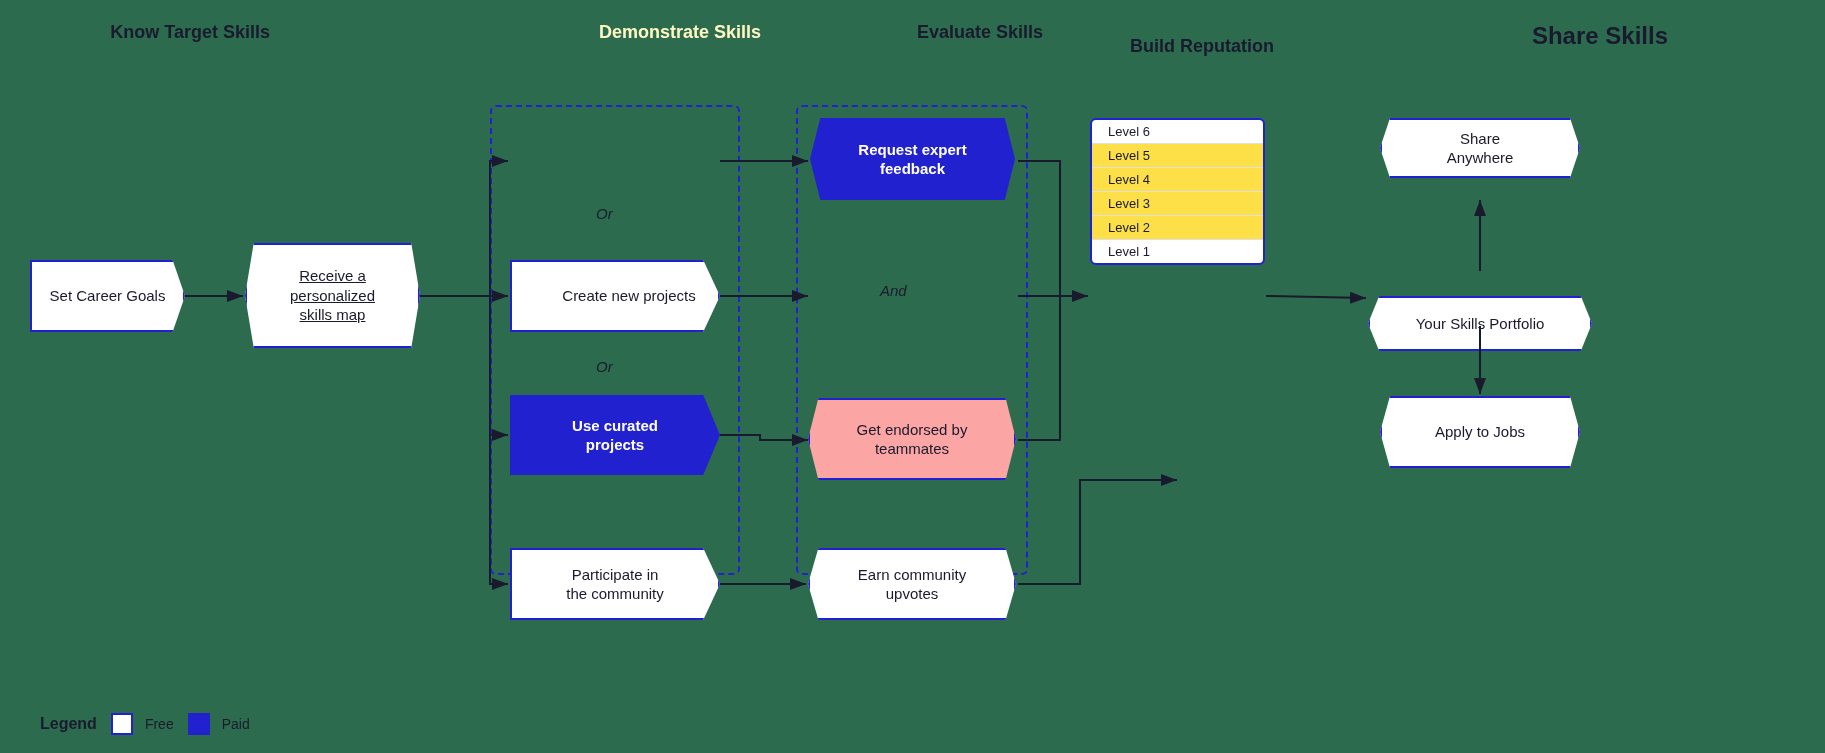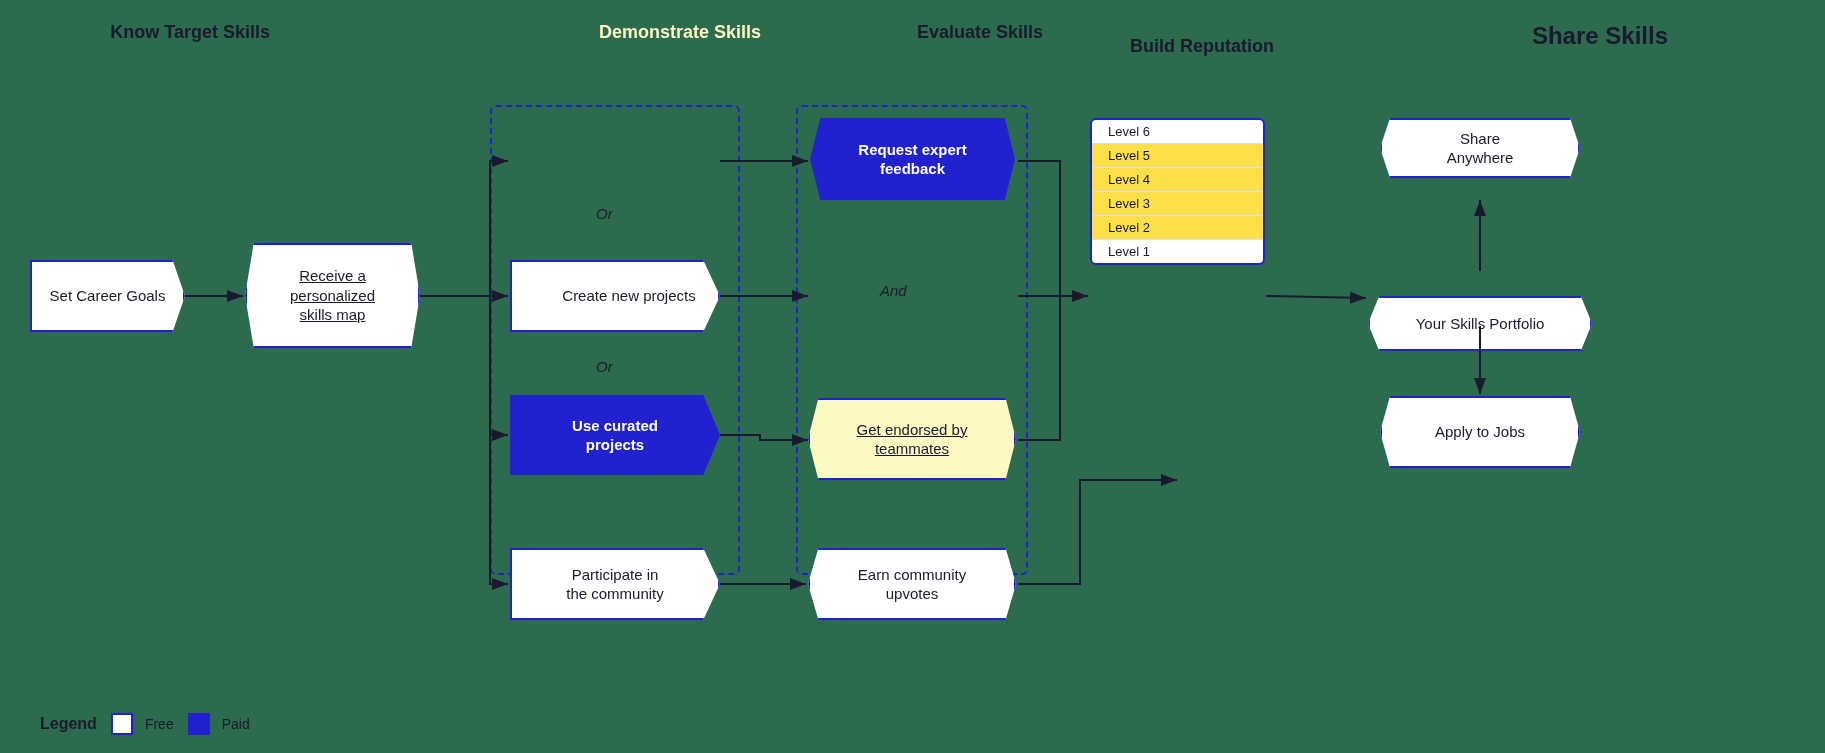--- a/index.html
+++ b/index.html
@@ -181,21 +181,21 @@
            background:#2121d0; color:white;">
     <span style="white-space:pre-line; font-weight:700;">Request expert
 feedback</span>
   </div>
 
   <div class="connector-label" style="left:880px; top:282px;">And</div>
 
   <div class="node" style="left:808px; top:398px; width:208px; height:82px;
            clip-path: polygon(5% 0%, 95% 0%, 100% 50%, 95% 100%, 5% 100%, 0% 50%);
            border-radius:0; border:none;
-           background:#fef9c3; border:2px solid #2121d0;text-decoration:underline;">
+           background:#fca5a5; border:2px solid #2121d0;">
     <span style="white-space:pre-line;">Get endorsed by
 teammates</span>
   </div>
 
   <div class="node" style="left:808px; top:548px; width:208px; height:72px;
            clip-path: polygon(5% 0%, 95% 0%, 100% 50%, 95% 100%, 5% 100%, 0% 50%);
            border-radius:0; border:none;
            background:white; border:2px solid #2121d0;">
     <span style="white-space:pre-line;">Earn community
 upvotes</span>

